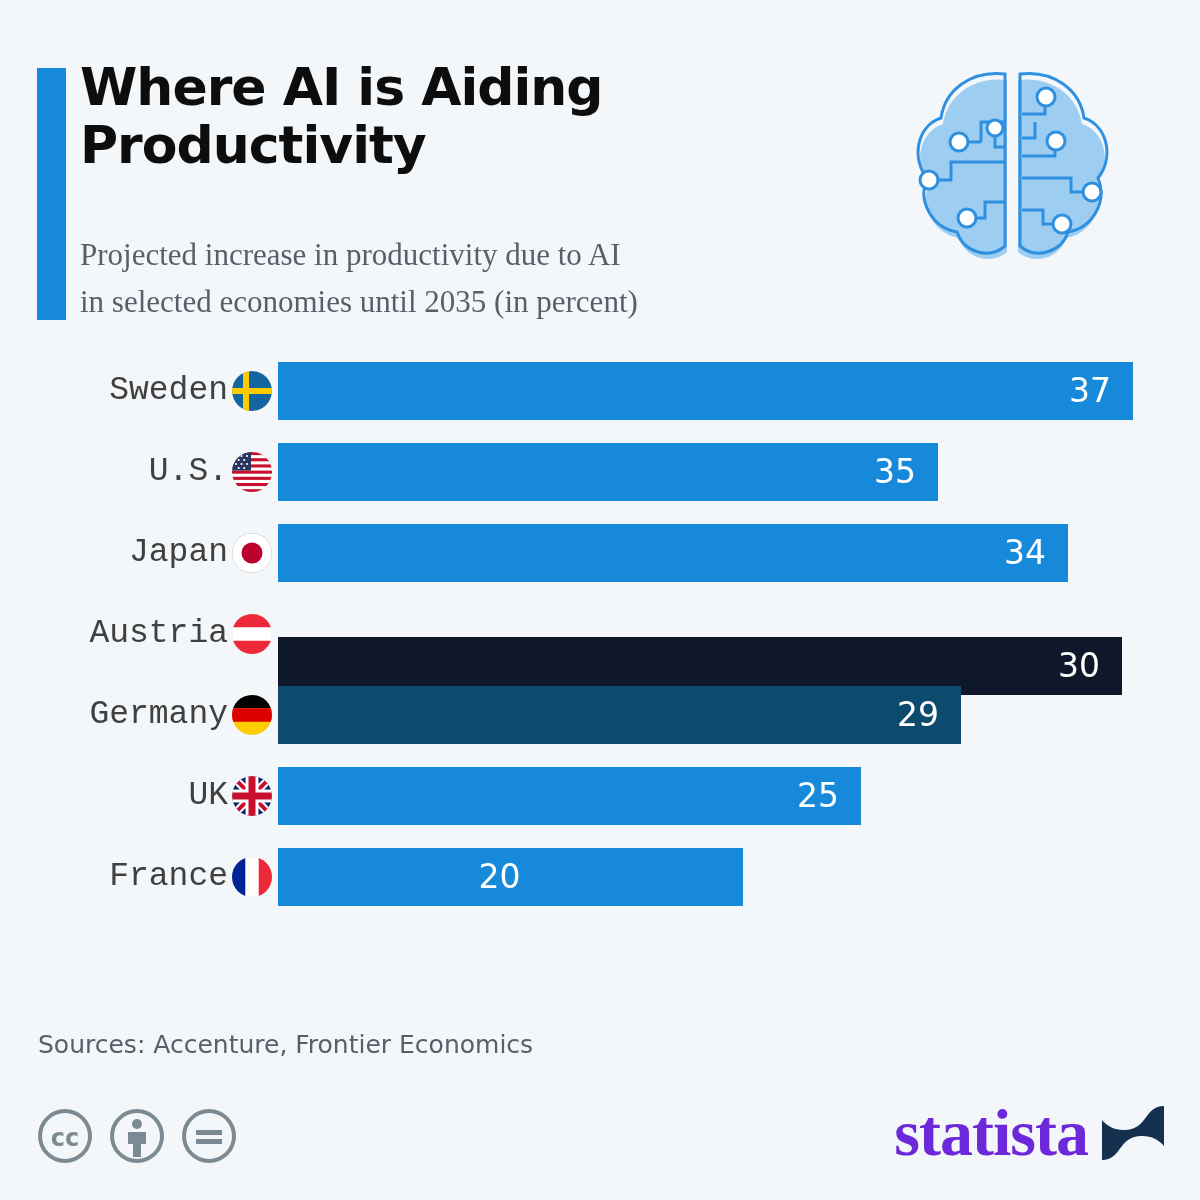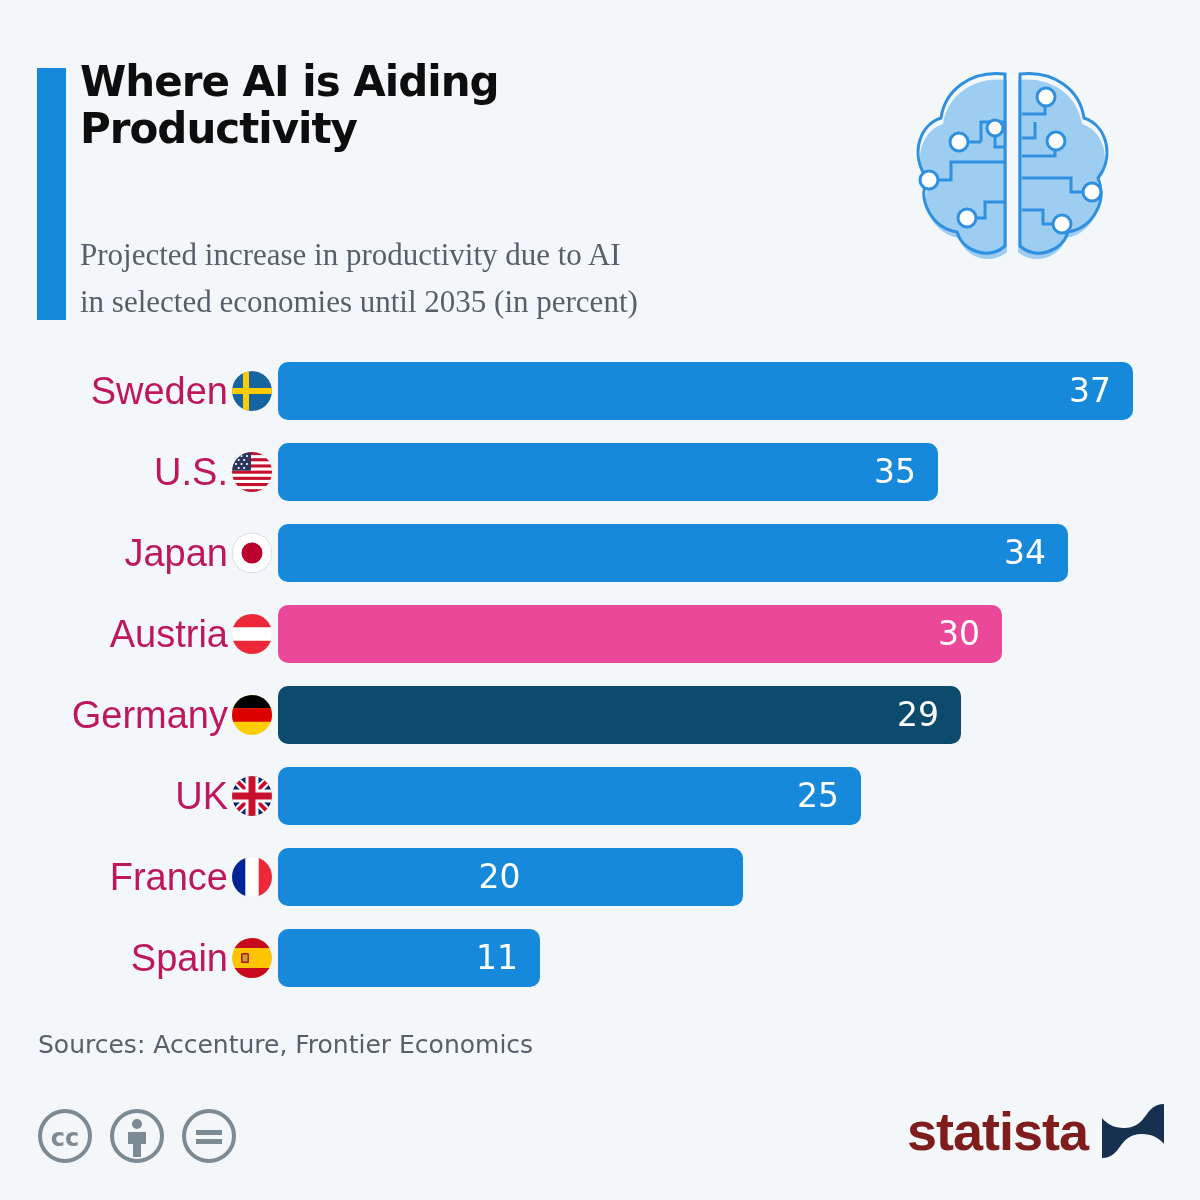--- a/index.html
+++ b/index.html
@@ -28,21 +28,21 @@
     top: 68px;
     width: 29px;
     height: 252px;
     background: #1689db;
   }
   #title {
     position: absolute;
     left: 80px;
     top: 58px;
     width: 800px;
-    font-size: 42px;
+    font-size: 52px;
     font-weight: bold;
     line-height: 1.12;
     letter-spacing: -1px;
     color: #0d0d0d;
     font-family: "DejaVu Sans", sans-serif;
     white-space: pre-line;
   }
   #subtitle {
     position: absolute;
     left: 80px;
@@ -73,23 +73,23 @@
     position: relative;
     height: 58px;
     margin-bottom: 23px;
   }
   .row-label {
     position: absolute;
     right: 972px;            
     top: 0;
     height: 58px;
     line-height: 58px;
-    font-size: 38px;
-    color: #be185d;
-    font-family: Liberation Sans, sans-serif;
+    font-size: 33px;
+    color: #404040;
+    font-family: Liberation Mono, monospace;
     white-space: nowrap;
     text-align: right;
   }
   .flag {
     position: absolute;
     left: 232px;
     top: 9px;
     width: 40px;
     height: 40px;
     border-radius: 50%;
@@ -103,21 +103,20 @@
     top: 0;
     height: 58px;
     background: #1689db;
     box-sizing: border-box;
     text-align: right;
     color: #ffffff;
     font-size: 33px;
     line-height: 58px;
     padding-right: 22px;
     font-family: "DejaVu Sans", sans-serif;
-    border-radius: 10px;
   }
 
   
   #sources {
     position: absolute;
     left: 38px;
     top: 1030px;
     font-size: 25px;
     color: #55606b;
     font-family: "DejaVu Sans", sans-serif;
@@ -135,26 +134,26 @@
   }
   #statista-logo {
     position: absolute;
     right: 36px;
     top: 1100px;
     display: flex;
     align-items: center;
     gap: 14px;
   }
   #statista-wordmark {
-    font-size: 54px;
+    font-size: 66px;
     font-weight: bold;
-    color: #7f1d1d;
+    color: #6d28d9;
     letter-spacing: -1px;
     line-height: 1;
-    font-family: Liberation Sans, sans-serif;
+    font-family: Liberation Serif, serif;
   }
   #statista-mark { width: 62px; height: 62px; }
 </style>
 </head>
 <body>
 
 <div id="header">
   <div id="accent-bar"></div>
 
   <div id="title">Where AI is Aiding
@@ -256,21 +255,21 @@
     </div>
     <div class="bar-row">
       <div class="row-label">Austria</div>
       <div class="flag">
         <svg viewBox="0 0 40 40">
           <circle cx="20" cy="20" r="20" fill="#ffffff"></circle>
           <path d="M0 0 h40 v13.3 h-40 z" fill="#ed2939"></path>
           <path d="M0 26.7 h40 v13.3 h-40 z" fill="#ed2939"></path>
         </svg>
       </div>
-      <div class="bar" style="width: 724px; background: #ec4899;"><span>30</span></div>
+      <div class="bar" style="width: 844px; background: #0f172a; margin-top: 32px;"><span>30</span></div>
     </div>
     <div class="bar-row">
       <div class="row-label">Germany</div>
       <div class="flag">
         <svg viewBox="0 0 40 40">
           <circle cx="20" cy="20" r="20" fill="#ffce00"></circle>
           <path d="M0 0 h40 v13.3 h-40 z" fill="#000000"></path>
           <path d="M0 13.3 h40 v13.4 h-40 z" fill="#dd0000"></path>
         </svg>
       </div>
@@ -298,33 +297,20 @@
       <div class="row-label">France</div>
       <div class="flag">
         <svg viewBox="0 0 40 40">
           <circle cx="20" cy="20" r="20" fill="#ffffff"></circle>
           <path d="M0 0 h13.3 v40 h-13.3 z" fill="#002395"></path>
           <path d="M26.7 0 h13.3 v40 h-13.3 z" fill="#ed2939"></path>
         </svg>
       </div>
       <div class="bar" style="width: 465px; background: rgb(22, 137, 219); text-align: center;"><span>20</span></div>
     </div>
-    <div class="bar-row">
-      <div class="row-label">Spain</div>
-      <div class="flag">
-        <svg viewBox="0 0 40 40">
-          <circle cx="20" cy="20" r="20" fill="#ffc400"></circle>
-          <path d="M0 0 h40 v10 h-40 z" fill="#c60b1e"></path>
-          <path d="M0 30 h40 v10 h-40 z" fill="#c60b1e"></path>
-          <rect x="9" y="15" width="8" height="10" rx="1.5" fill="#ad1519"></rect>
-          <rect x="10.5" y="16.5" width="5" height="7" fill="#c8a02c"></rect>
-        </svg>
-      </div>
-      <div class="bar" style="width: 262px; background: rgb(22, 137, 219);"><span>11</span></div>
-    </div>
   </div>
 
 <div id="sources">Sources: Accenture, Frontier Economics</div>
 
 <div id="cc-icons">
   <div class="cc-badge">
     <svg viewBox="0 0 58 58" width="58" height="58" xmlns="http://www.w3.org/2000/svg">
       <circle cx="29" cy="29" r="25" fill="none" stroke="#7c8a94" stroke-width="4"></circle>
       <text x="29" y="39" text-anchor="middle" font-family="DejaVu Sans, sans-serif" font-size="24" font-weight="bold" fill="#7c8a94">cc</text>
     </svg>

